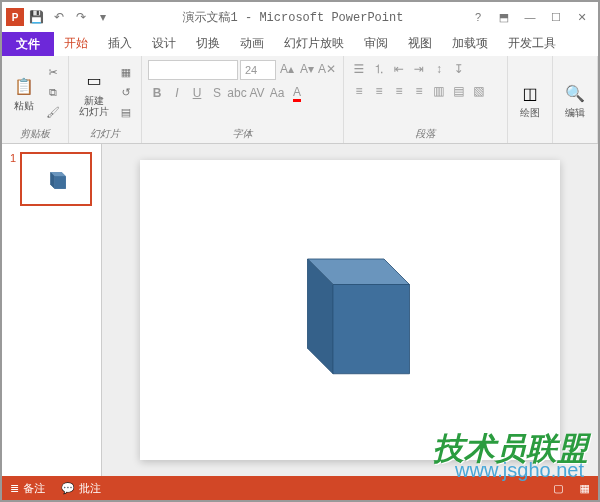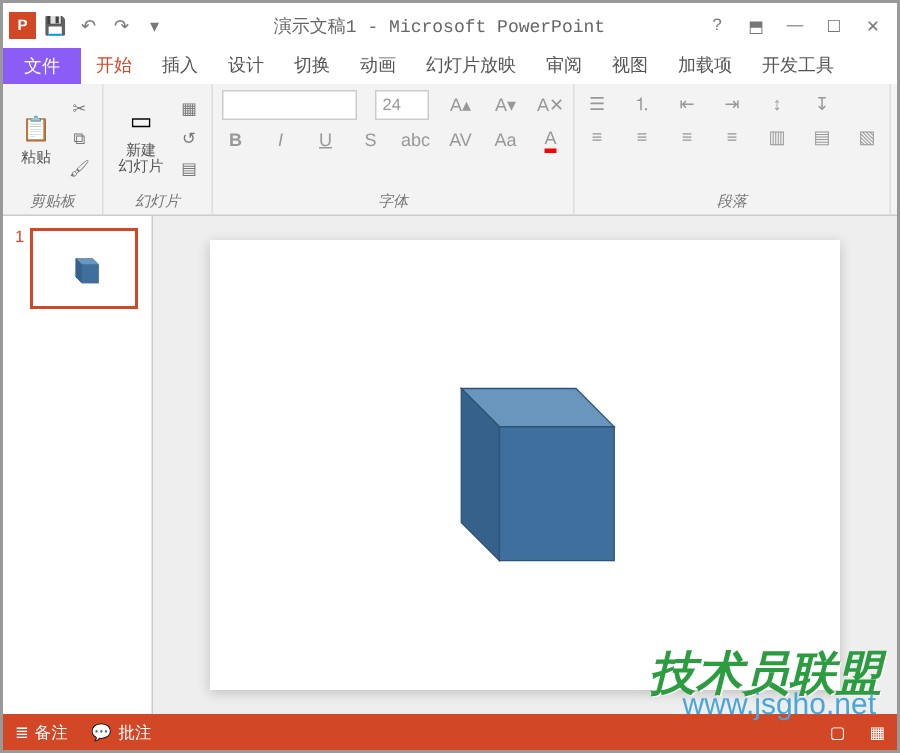--- a/index.html
+++ b/index.html
@@ -9,36 +9,36 @@
 .titlebar { height: 30px; background: #fff; display: flex; align-items: center; padding: 0 4px; font-size: 12px; color: #666; }
 .titlebar .app-icon { width: 18px; height: 18px; background: #d24726; color: #fff; display: flex; align-items: center; justify-content: center; font-size: 10px; font-weight: bold; margin-right: 4px; }
 .titlebar .qat { display: flex; gap: 4px; margin-right: 8px; }
 .titlebar .qat-btn { width: 18px; height: 18px; display: flex; align-items: center; justify-content: center; color: #777; cursor: pointer; }
 .titlebar .title { flex: 1; text-align: center; color: #666; font-family: Liberation Mono, monospace; }
 .titlebar .win-controls { display: flex; gap: 2px; }
 .titlebar .win-btn { width: 24px; height: 20px; display: flex; align-items: center; justify-content: center; color: #777; cursor: pointer; font-size: 11px; }
 
 
 .tabs { height: 24px; background: #fff; display: flex; align-items: flex-end; font-size: 12px; }
-.tab-file { background: #8b5cf6; color: #fff; padding: 0 14px; height: 24px; display: flex; align-items: center; cursor: pointer; }
+.tab-file { background: #6d28d9; color: #fff; padding: 0 14px; height: 24px; display: flex; align-items: center; cursor: pointer; font-weight: bold; }
 .tab { padding: 4px 10px; color: #555; cursor: pointer; }
 .tab.active { color: #d24726; }
 
 
 .ribbon { height: 88px; background: #f3f3f3; border-bottom: 1px solid #ccc; display: flex; }
 .ribbon-group { border-right: 1px solid #ddd; padding: 4px 6px 2px 6px; display: flex; flex-direction: column; justify-content: space-between; }
 .ribbon-group-label { font-size: 10px; color: #777; text-align: center; margin-top: 2px; font-style: italic; }
 .ribbon-buttons { display: flex; gap: 4px; flex: 1; }
 .big-btn { display: flex; flex-direction: column; align-items: center; justify-content: center; gap: 2px; padding: 2px 4px; cursor: pointer; }
 .big-btn .icon { width: 24px; height: 24px; display: flex; align-items: center; justify-content: center; }
 .big-btn .lbl { font-size: 10px; color: #555; text-align: center; line-height: 11px; }
 .small-col { display: flex; flex-direction: column; gap: 2px; justify-content: center; }
 .small-btn { width: 18px; height: 18px; display: flex; align-items: center; justify-content: center; color: #777; cursor: pointer; font-size: 11px; }
 
-.font-row { display: flex; gap: 12px; align-items: center; }
+.font-row { display: flex; gap: 2px; }
 .font-box { border: 1px solid #ccc; background: #fff; height: 20px; padding: 0 4px; font-size: 11px; display: flex; align-items: center; color: #999; }
 .font-select { width: 90px; }
 .size-select { width: 36px; }
 .fmt-btn { width: 18px; height: 18px; display: flex; align-items: center; justify-content: center; color: #999; cursor: pointer; font-size: 12px; }
 .fmt-btn.b { font-weight: bold; }
 .fmt-btn.i { font-style: italic; }
 .fmt-btn.u { text-decoration: underline; }
 
 
 .main { display: flex; height: 332px; background: #eee; }

